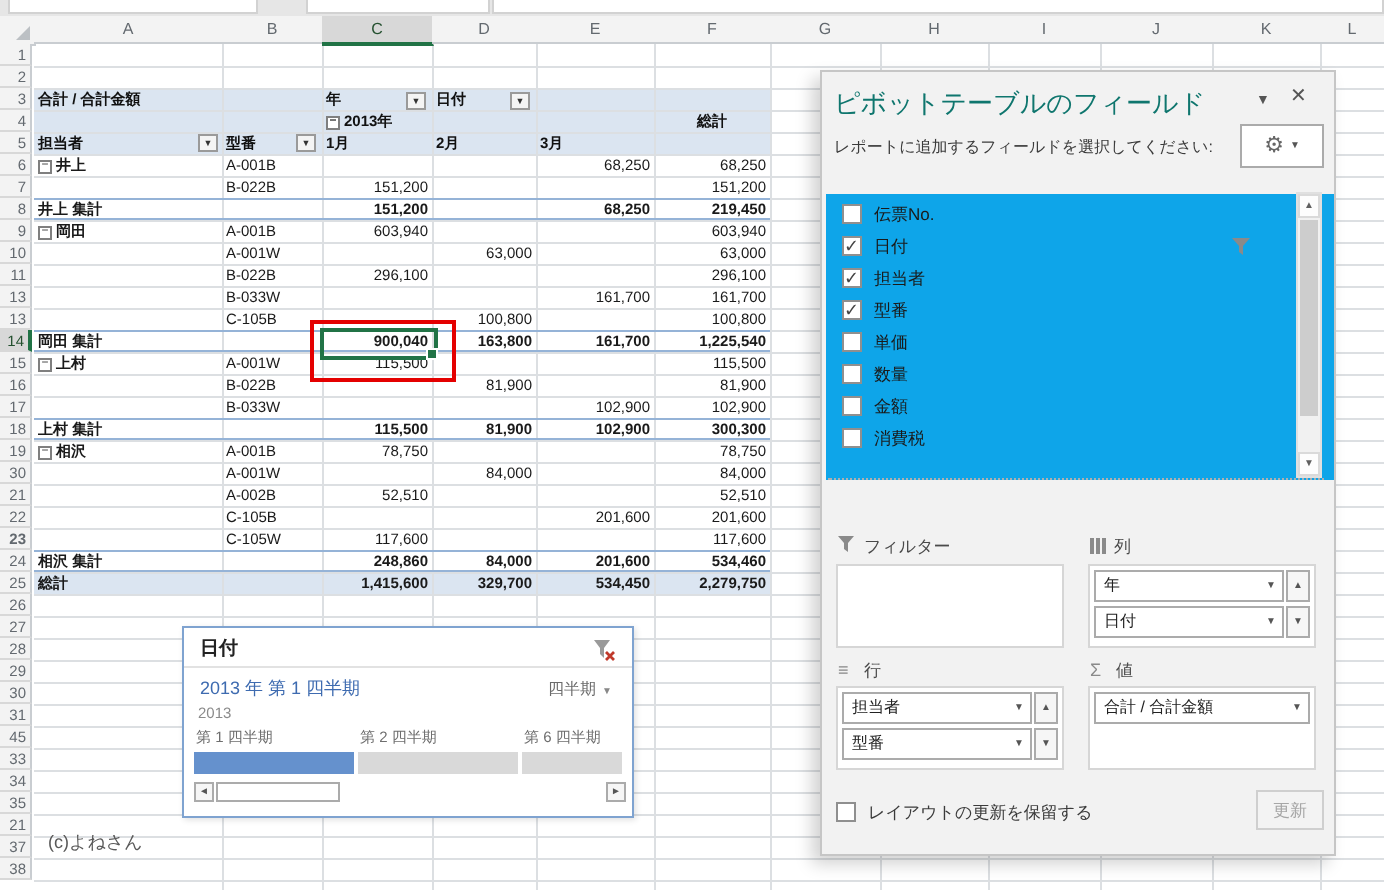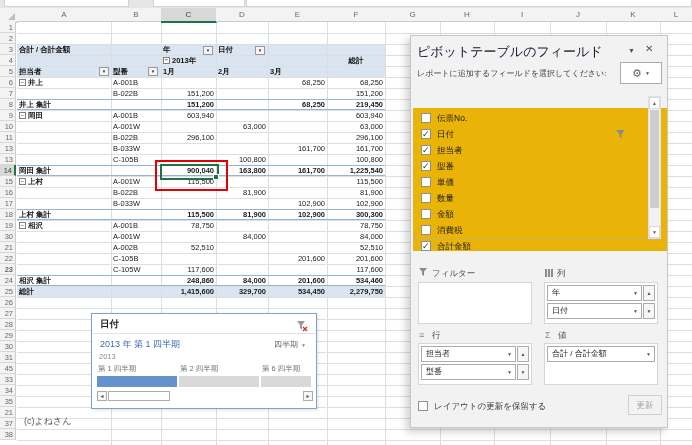--- a/index.html
+++ b/index.html
@@ -71,28 +71,28 @@
   .sl-plabel{position:absolute;top:50px;font-size:7.5px;color:#6E6E6E;white-space:nowrap;}
   .sl-seg{position:absolute;top:62px;height:11px;background:#D9D9D9;}
   .sl-seg.sel{background:#6591CD;}
   .sl-btn{position:absolute;top:77px;width:10px;height:10px;border:1px solid #ABABAB;background:#F6F6F6;box-sizing:border-box;
           font-size:5px;line-height:8px;text-align:center;color:#555;}
   #sl-thumb{position:absolute;left:16px;top:77px;width:62px;height:10px;border:1px solid #ABABAB;background:#fff;box-sizing:border-box;}
 
   
   #panel{left:410px;top:35px;width:258px;height:393px;background:#F2F2F2;border:1px solid #C6C6C6;z-index:7;
          box-shadow:-4px 4px 8px rgba(0,0,0,.18);box-sizing:border-box;}
-  #panel .ptitle{position:absolute;left:6px;top:7px;font-size:13px;color:#0f172a;white-space:nowrap;}
+  #panel .ptitle{position:absolute;left:6px;top:7px;font-size:13px;color:#0f766e;white-space:nowrap;}
   #pn-menu{position:absolute;left:217px;top:11px;font-size:7px;color:#555;}
   #pn-close{position:absolute;left:234px;top:7px;font-size:10px;color:#555;}
   #panel .psub{position:absolute;left:6px;top:32px;width:195px;font-size:8px;color:#3B3B3B;}
   #gear-btn{position:absolute;left:209px;top:26px;width:42px;height:22px;border:1px solid #ABABAB;background:#fff;box-sizing:border-box;
             text-align:center;font-size:11px;color:#666;line-height:20px;}
   #gear-btn .arr{font-size:5px;vertical-align:2px;margin-left:3px;color:#555;}
-  #field-list{position:absolute;left:2px;top:72px;width:254px;height:143px;background:#eab308;overflow:hidden;}
+  #field-list{position:absolute;left:2px;top:61px;width:254px;height:143px;background:#0ea5e9;overflow:hidden;}
   .fitem{position:absolute;left:8px;height:16px;line-height:16px;font-size:8.5px;color:#1a1a1a;width:230px;}
   .cbx{display:inline-block;width:10px;height:10px;border:1px solid #8F8F8F;background:#fff;box-sizing:border-box;
        vertical-align:-2px;margin-right:6px;position:relative;}
   .cbx.on::after{content:"✓";position:absolute;left:0px;top:-4px;font-size:9px;color:#444;}
   .ffunnel{position:absolute;right:26px;top:4px;display:none;}
   #list-scroll{position:absolute;left:237px;top:60px;width:13px;height:143px;background:#F1F1F1;border:1px solid #E0E0E0;box-sizing:border-box;}
   .sc-btn{position:absolute;left:0;width:11px;height:12px;background:#FDFDFD;border:1px solid #DADADA;box-sizing:border-box;
           font-size:5px;line-height:10px;text-align:center;color:#606060;}
   #sc-thumb{position:absolute;left:1px;top:13px;width:9px;height:98px;background:#CDCDCD;}
   #dotted-sep{position:absolute;left:3px;top:203px;width:248px;border-top:1px dotted #AFAFAF;}
@@ -515,24 +515,20 @@
   <div class="fitem" style="top: 98px;">
     <span class="cbx"></span><span class="flabel">金額</span>
     
   </div>
 
   <div class="fitem" style="top: 114px;">
     <span class="cbx"></span><span class="flabel">消費税</span>
     
   </div>
 
-  <div class="fitem" style="top: 130px;">
-    <span class="cbx on"></span><span class="flabel">合計金額</span>
-    
-  </div>
 </div>
     <div id="list-scroll">
       <div class="sc-btn" style="top:0;">▲</div>
       <div id="sc-thumb"></div>
       <div class="sc-btn" style="bottom:0;">▼</div>
     </div>
 
     <div id="dotted-sep"></div>
 
     <div class="area-label" style="left:8px;top:232px;"><span class="ico"><svg width="8" height="8" viewBox="0 0 8 8">

